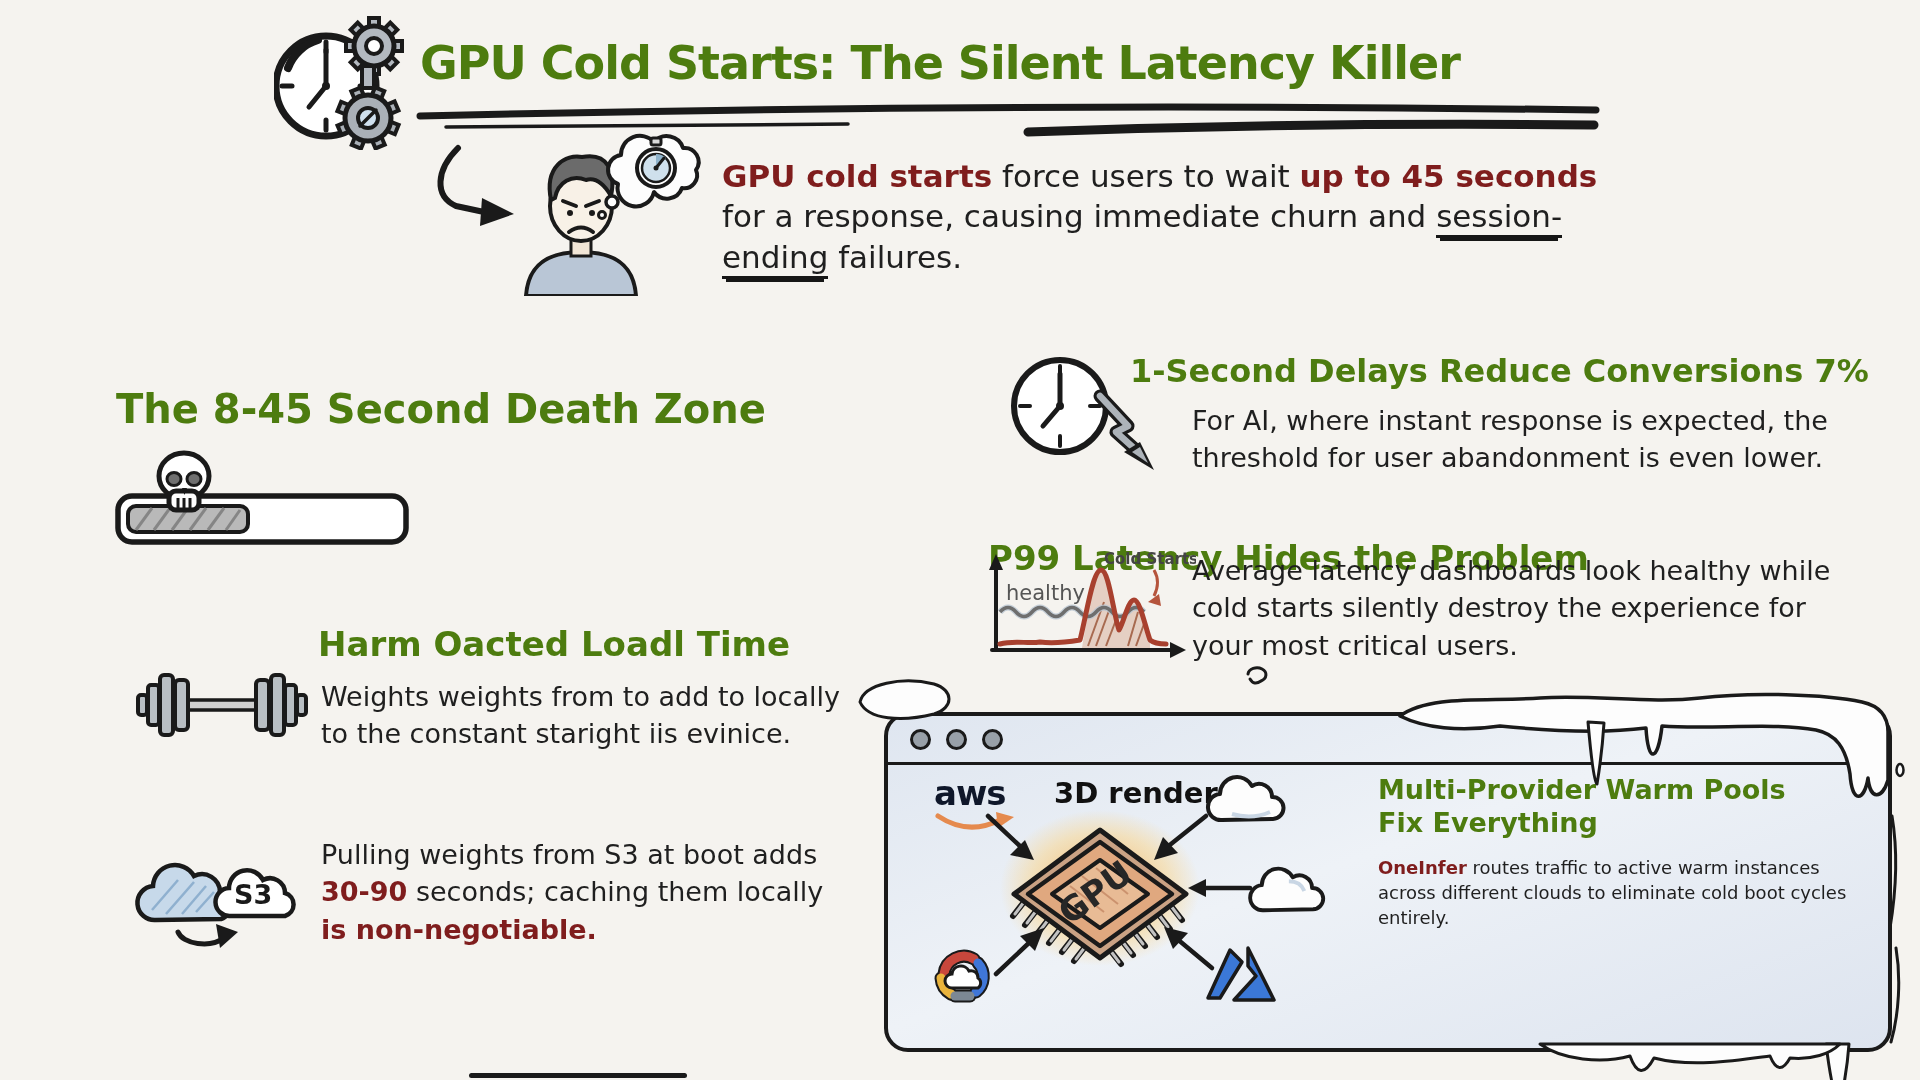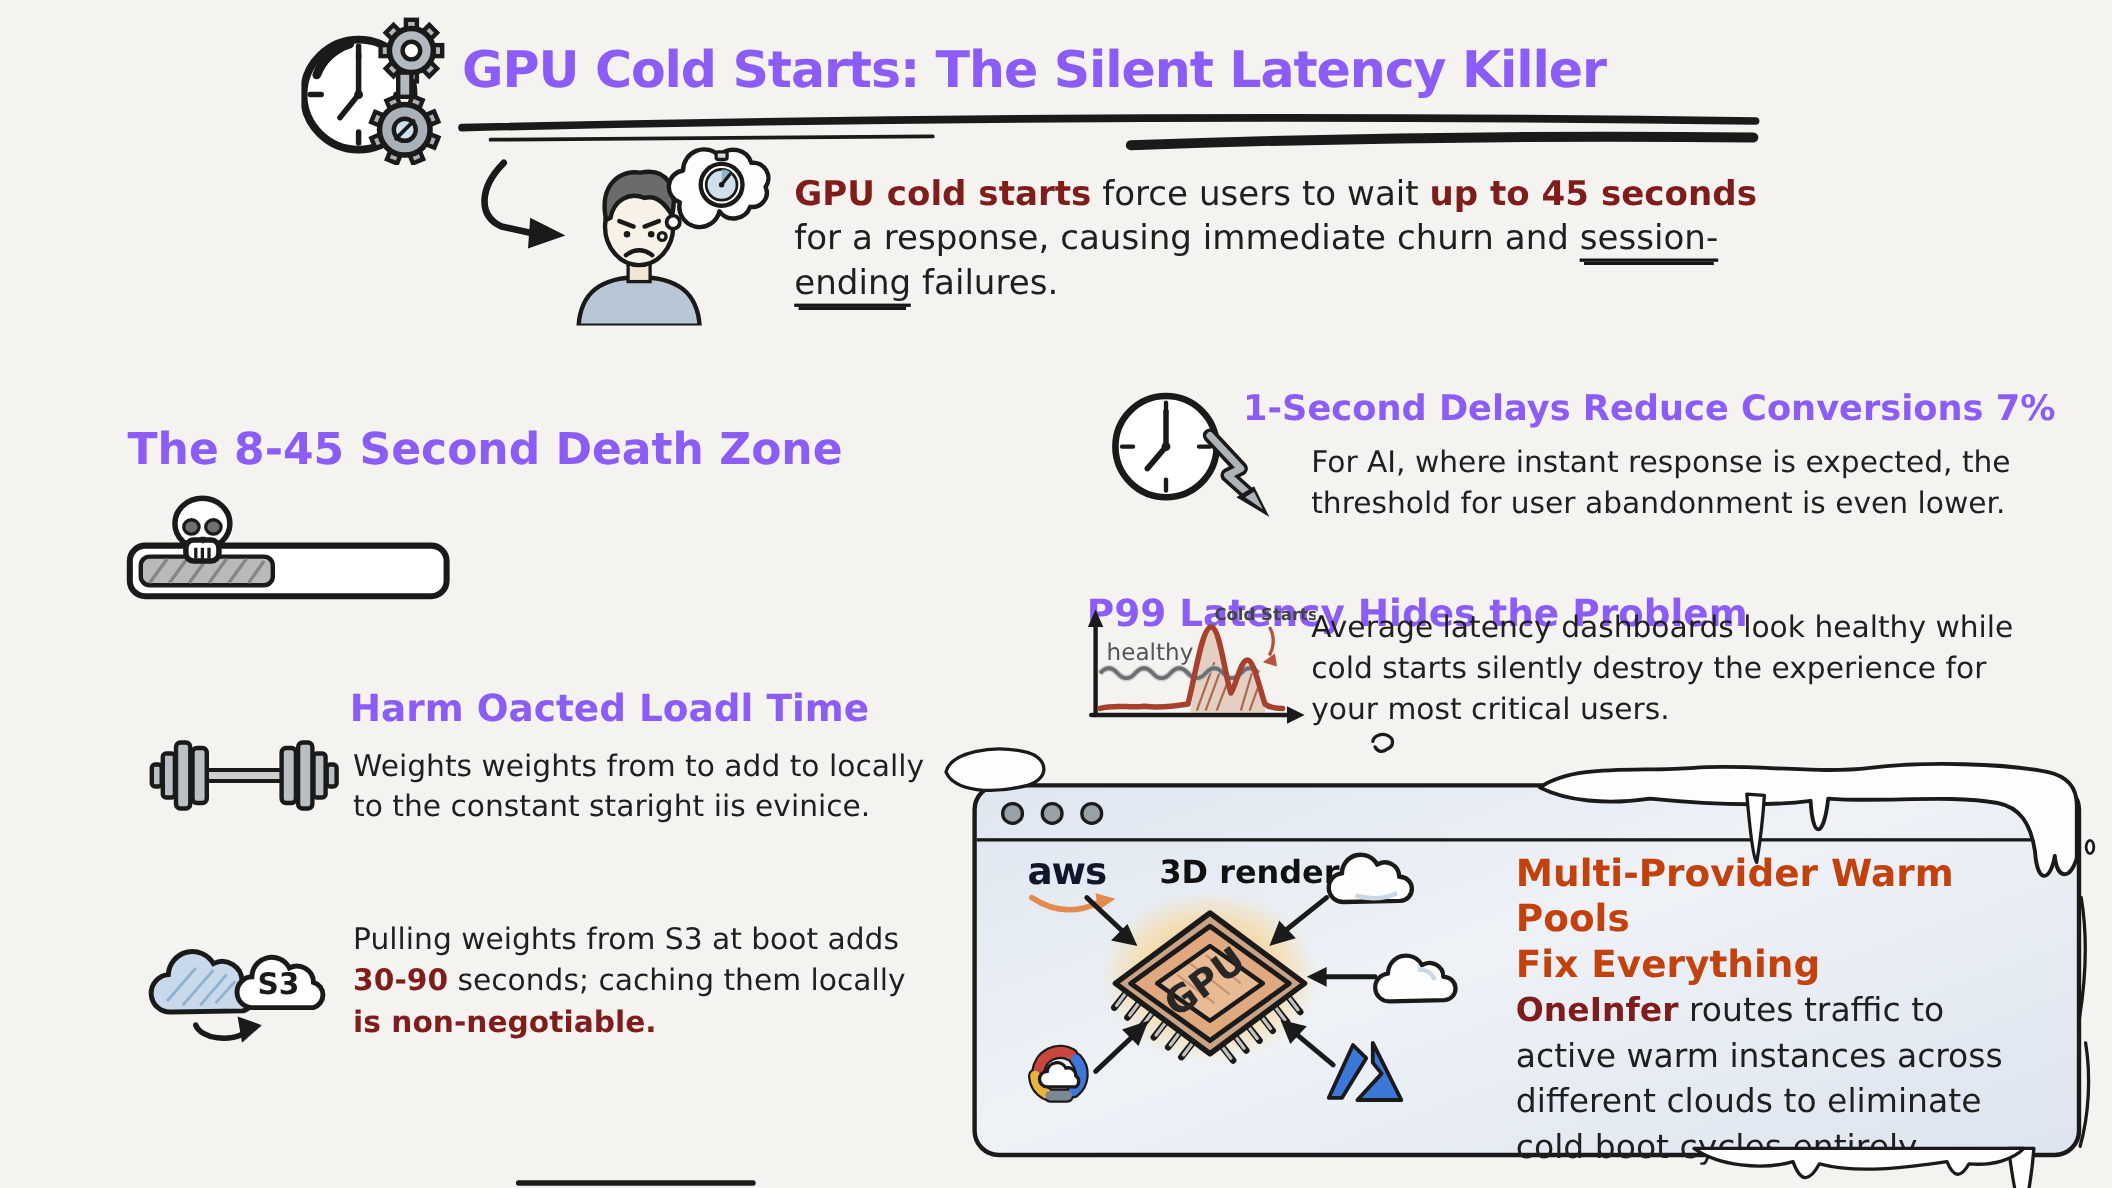--- a/index.html
+++ b/index.html
@@ -12,23 +12,23 @@
   .ink{stroke:#1a1a1a;fill:none;stroke-linecap:round;stroke-linejoin:round;}
   .wfill{fill:#fdfdfd;stroke:#1a1a1a;stroke-linecap:round;stroke-linejoin:round;}
   .panel{position:absolute;left:884px;top:712px;width:1000px;height:332px;
          border:4px solid #1a1a1a;border-radius:24px;
          background:linear-gradient(160deg,#dfe6f0 0%,#eef2f7 45%,#dde4ef 100%);}
   .titlebar{position:absolute;left:0;top:0;right:0;height:46px;border-bottom:3px solid #1a1a1a;
             display:flex;align-items:center;padding-left:22px;gap:15px;}
   .dot{width:21px;height:21px;border-radius:50%;background:#98a0a8;border:3px solid #1a1a1a;box-sizing:border-box;}
   .glow{position:absolute;left:-28px;top:-24px;width:256px;height:200px;border-radius:50%;
         background:radial-gradient(closest-side,rgba(247,178,88,.9),rgba(250,211,134,.5) 55%,rgba(250,211,134,0) 78%);}
-  .wp-title{font-size:34px;font-weight:700;color:#c2410c;line-height:1.22;}
-  .wp-body{font-size:30px;width:476px;line-height:1.38;}
-  .sec-title{font-weight:700;color:#8b5cf6;white-space:nowrap;}
+  .wp-title{font-size:27px;font-weight:700;color:#4d7c0f;line-height:1.22;}
+  .wp-body{font-size:18px;margin-top:16px;width:476px;line-height:1.38;}
+  .sec-title{font-weight:700;color:#4d7c0f;white-space:nowrap;}
 </style>
 </head>
 <body>
 
 <div class="canvas">
 
   <div class="abs" style="left:274px;top:8px;width:132px;height:142px;">
     <svg width="132" height="142" viewBox="0 0 132 142">
       <circle cx="52" cy="78" r="50" fill="#ffffff" stroke="#1a1a1a" stroke-width="7"></circle>
       <path d="M14,60 A46,46 0 0,1 44,32" class="ink" stroke="#c5d6e8" stroke-width="8"></path>

